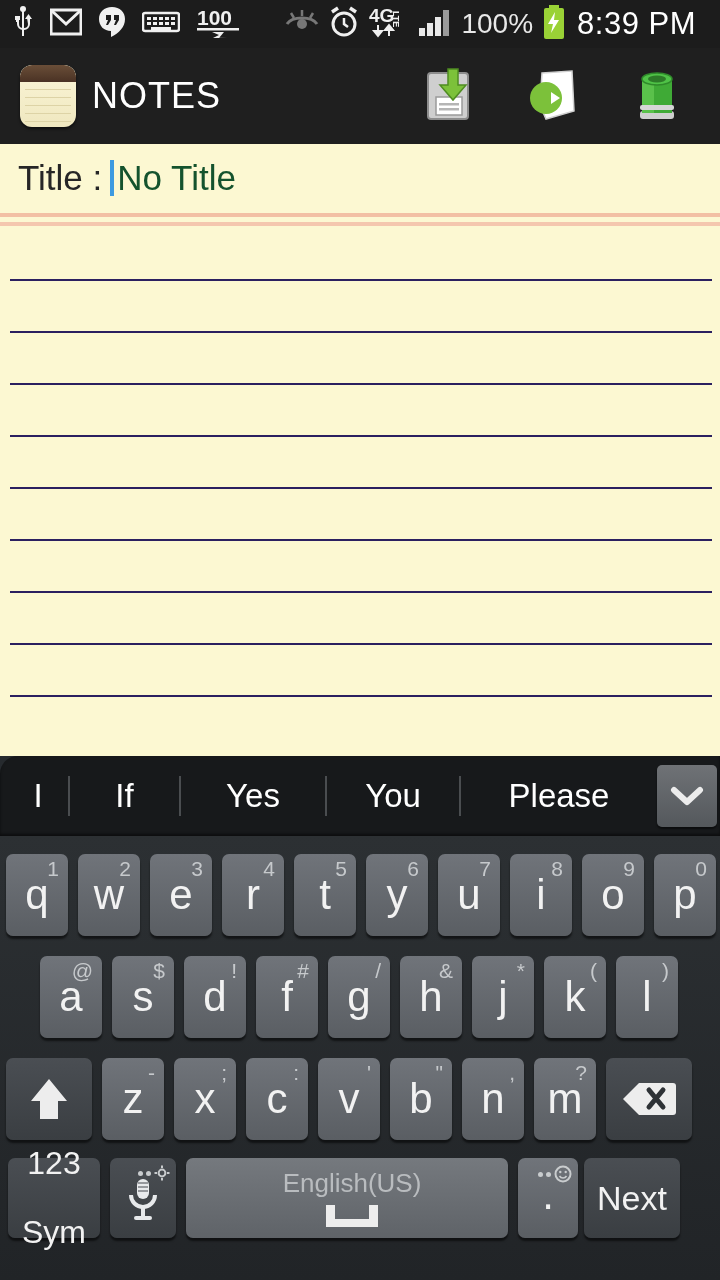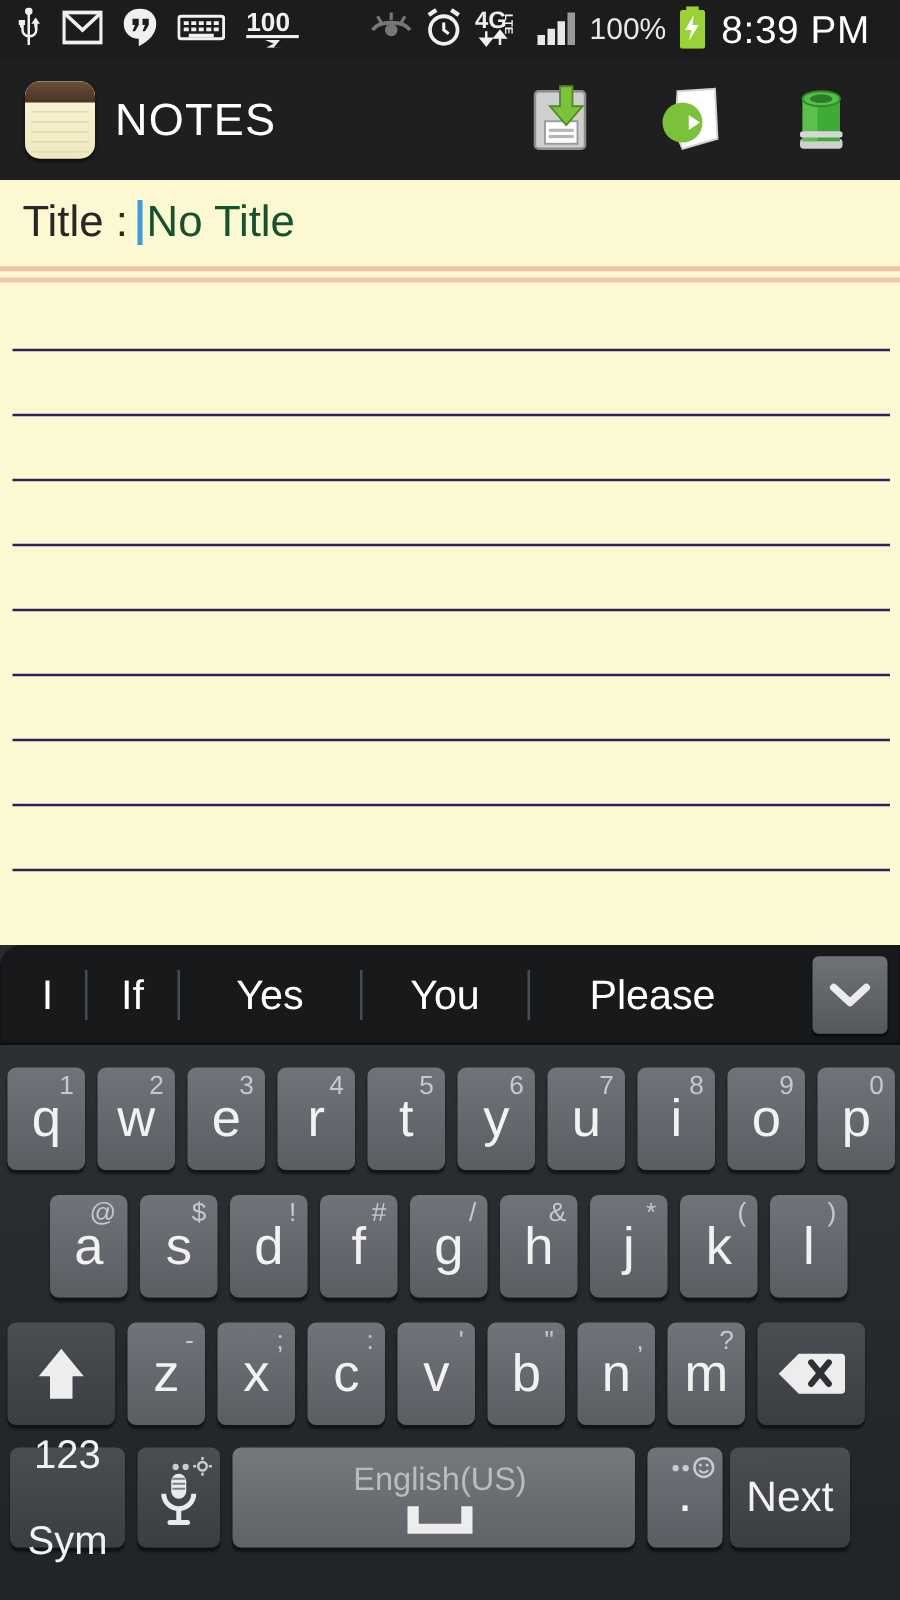--- a/index.html
+++ b/index.html
@@ -11,21 +11,21 @@
 
   
   #statusbar {
     position:absolute; left:0; top:0; width:720px; height:48px;
     background:#1c1c1c; display:flex; align-items:center;
   }
   #status-left { display:flex; align-items:center; gap:16px; padding-left:12px; flex:0 0 auto; }
   #status-right { display:flex; align-items:center; gap:9px; margin-left:auto; padding-right:24px; }
   .sicon { display:block; }
   #clock { color:#ffffff; font-size:31px; font-weight:400; letter-spacing:0.5px; padding-left:2px;}
-  .pct { color:#e8e8e8; font-size:24px; font-weight:400; }
+  .pct { color:#e8e8e8; font-size:28px; font-weight:400; }
 
   
   #appbar {
     position:absolute; left:0; top:48px; width:720px; height:96px;
     background:#1f1f1f; display:flex; align-items:center;
   }
   #app-logo { margin-left:20px; width:56px; height:62px; position:relative; }
   .logo-pad {
     position:absolute; inset:0; border-radius:12px;
     background:linear-gradient(#fbf6d8,#efe7bf);
@@ -289,21 +289,21 @@
       </div>
 
   </div>
 
   <div id="keyboard">
 
     <div id="suggestions">
       <div id="sugg-items">
           <div class="sugg" style="width: 60px;">I</div>
           <div class="sugg-sep"></div>
-          <div class="sugg" style="width: 72px;">If</div>
+          <div class="sugg" style="width: 109px;">If</div>
           <div class="sugg-sep"></div>
           <div class="sugg" style="width: 144px;">Yes</div>
           <div class="sugg-sep"></div>
           <div class="sugg" style="width: 132px;">You</div>
           <div class="sugg-sep"></div>
           <div class="sugg" style="width: 196px;">Please</div>
         </div>
       <div id="sugg-collapse">
         <svg width="34" height="22" viewBox="0 0 34 22">
           <path d="M4 5 L17 17 L30 5" fill="none" stroke="#ececec" stroke-width="6" stroke-linecap="round" stroke-linejoin="round"></path>

